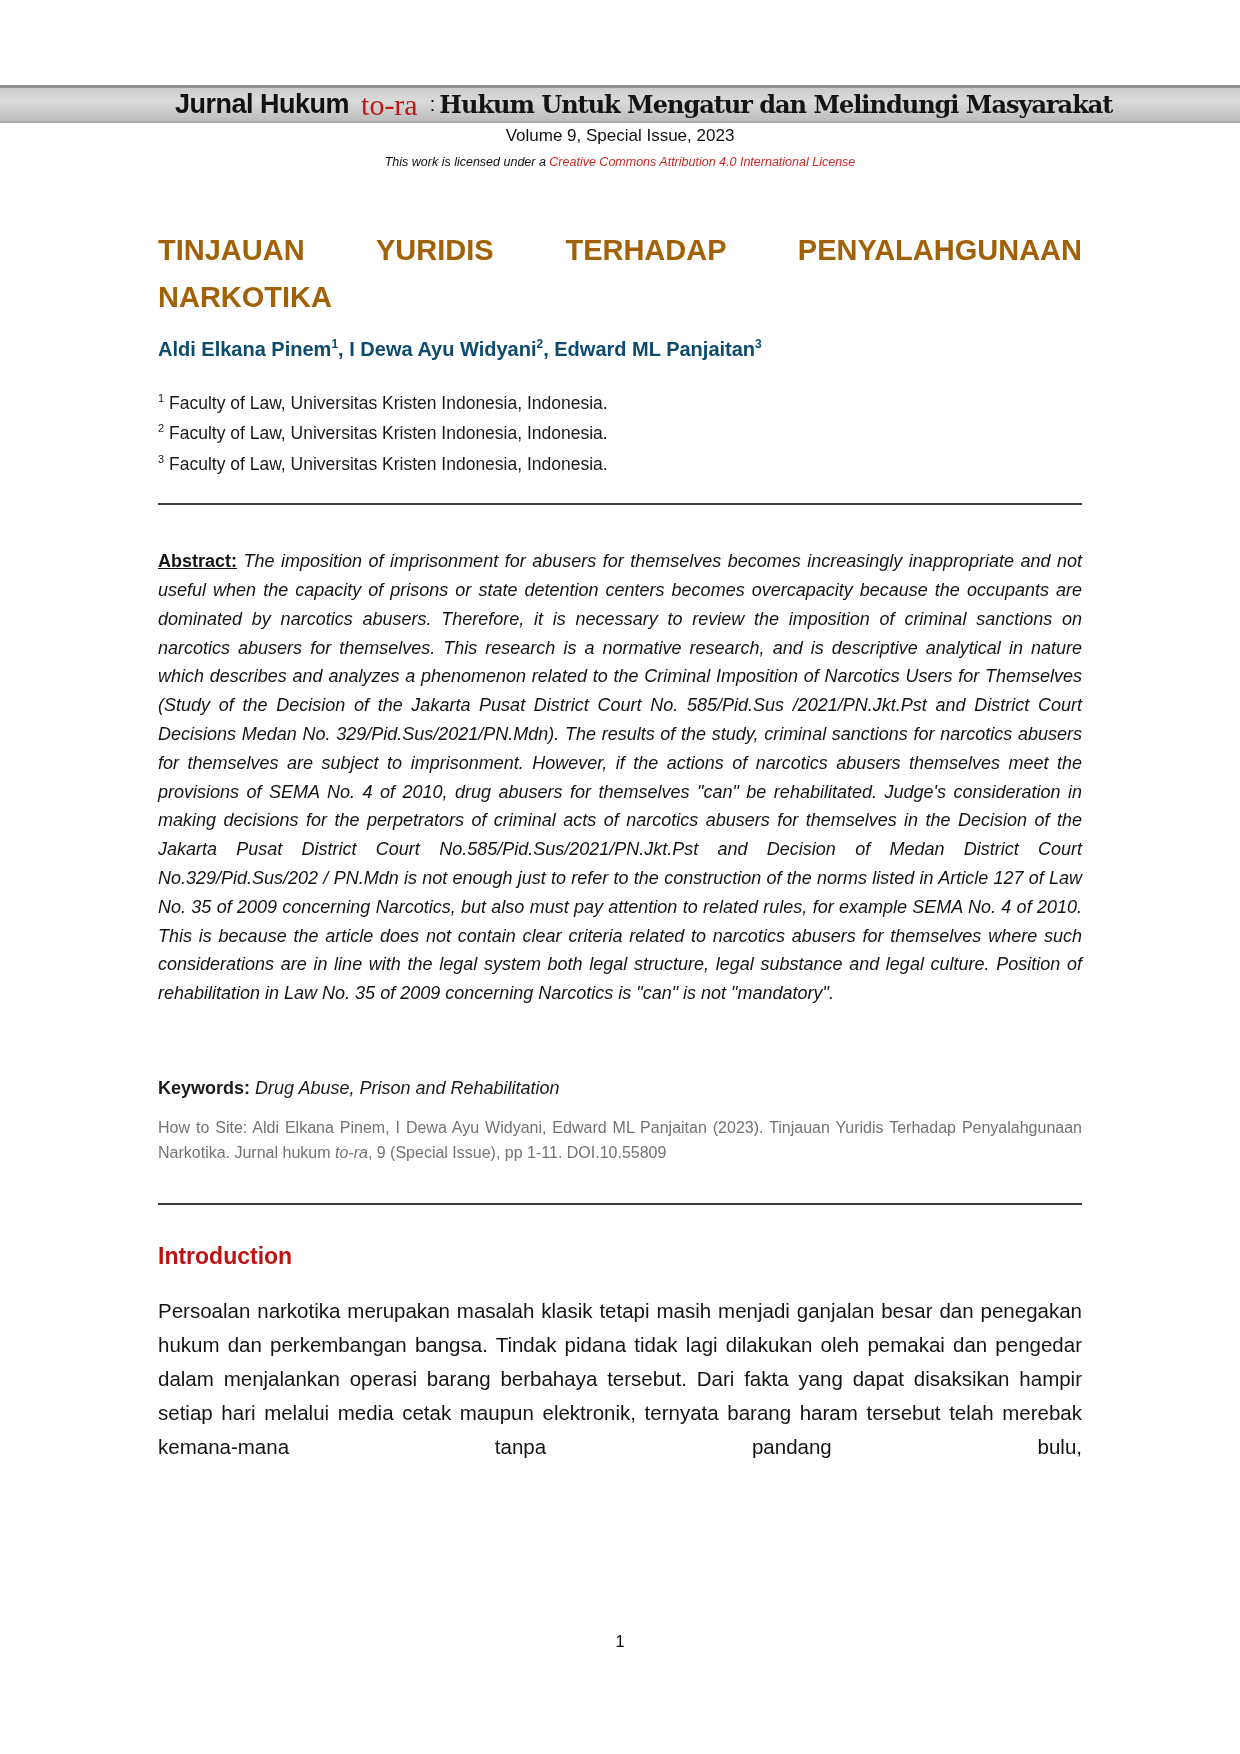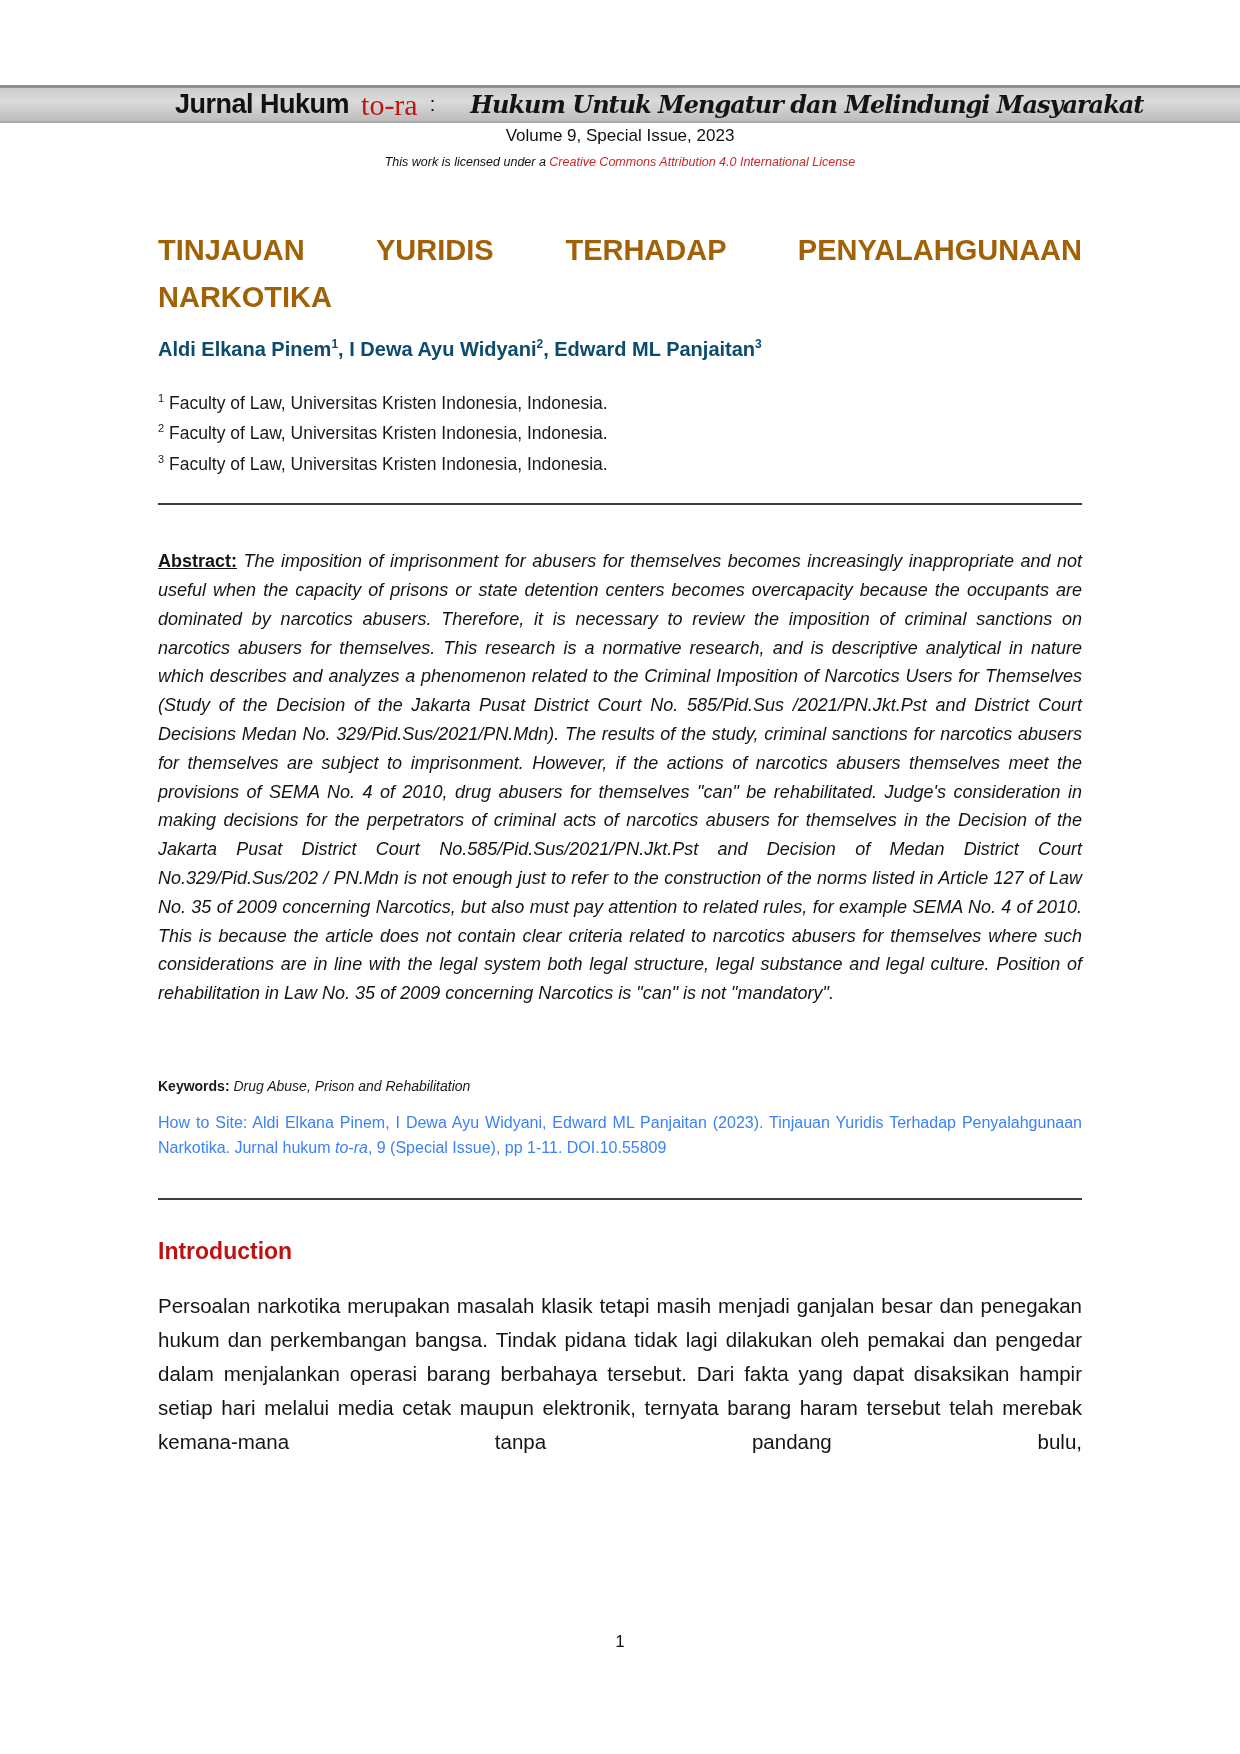--- a/index.html
+++ b/index.html
@@ -13,43 +13,43 @@
     margin-top:85px; height:38px; width:100%;
     padding-left:175px;
     display:flex; align-items:center;
     background:linear-gradient(180deg,#cccccc 0%,#dadada 40%,#bdbdbd 100%);
     border-top:3px solid #8f8f8f; border-bottom:2px solid #ababab;
     white-space:nowrap;
   }
   .jname { font-weight:700; font-size:27px; letter-spacing:-0.5px; color:#111; }
   .jbrand { font-family:"Liberation Serif", serif; color:#c11414; font-size:30px; margin-left:12px; }
   .jsep  { font-size:20px; margin-left:12px; margin-right:4px; color:#111; }
-  .jtag  { font-family:"DejaVu Serif", serif; font-style:italic; font-weight:700;
-           font-size:24px; letter-spacing:-1px; color:#141414;margin-left:31px; }
+  .jtag  { font-family:"DejaVu Serif", serif; font-weight:700;
+           font-size:24px; letter-spacing:-1px; color:#141414; }
   
   .content { padding:0 158px; }
   .issue-block { font-size:17px; line-height:25px; color:#111;text-align:center; }
   .license { margin-top:5px; font-size:12.5px; font-style:italic; line-height:18px; }
   .license-link { color:#cc2626; text-decoration:none; cursor:pointer; }
   .title {
     margin-top:56px; font-size:29px; line-height:47px; font-weight:700;
     color:#a16207; text-align:justify; word-spacing:15px;
   }
   .authors { margin-top:16px; font-size:20px; font-weight:700; color:#0c4a6e; }
   .authors sup { font-size:12px; }
   .affils { margin-top:24px; font-size:17.5px; line-height:26px; }
   .affils sup { font-size:11px; }
   .rule { border:none; border-top:2px solid #3d3d3d; margin-top:26px; }
   .abstract { margin-top:42px; font-size:18px; line-height:28.8px; text-align:justify; color:#141414; }
   .abstract .label { font-weight:700; font-style:normal;text-decoration:underline; }
   .abstract .text  { font-style:italic; }
-  .keywords { margin-top:70px; font-size:14px; }
+  .keywords { margin-top:70px; font-size:18px; }
   .keywords .label { font-weight:700; }
   .keywords .text  { font-style:italic; }
-  .citation { margin-top:16px; font-size:16px; line-height:25px; text-align:justify; color:#3b82f6; }
+  .citation { margin-top:16px; font-size:16px; line-height:25px; text-align:justify; color:#737373; }
   .citation .italic { font-style:italic; }
   .rule2 { border:none; border-top:2px solid #3d3d3d; margin-top:38px; }
   .section-heading { margin-top:38px; font-size:23px; font-weight:700; color:#be1212; }
   .intro {
     margin-top:24px; font-size:20.5px; line-height:34px;
     text-align:justify; text-align-last:justify; color:#141414;
   }
   .pageno {
     position:absolute; top:1632px; left:0; width:100%;
     text-align:center; font-size:17px; color:#141414;

